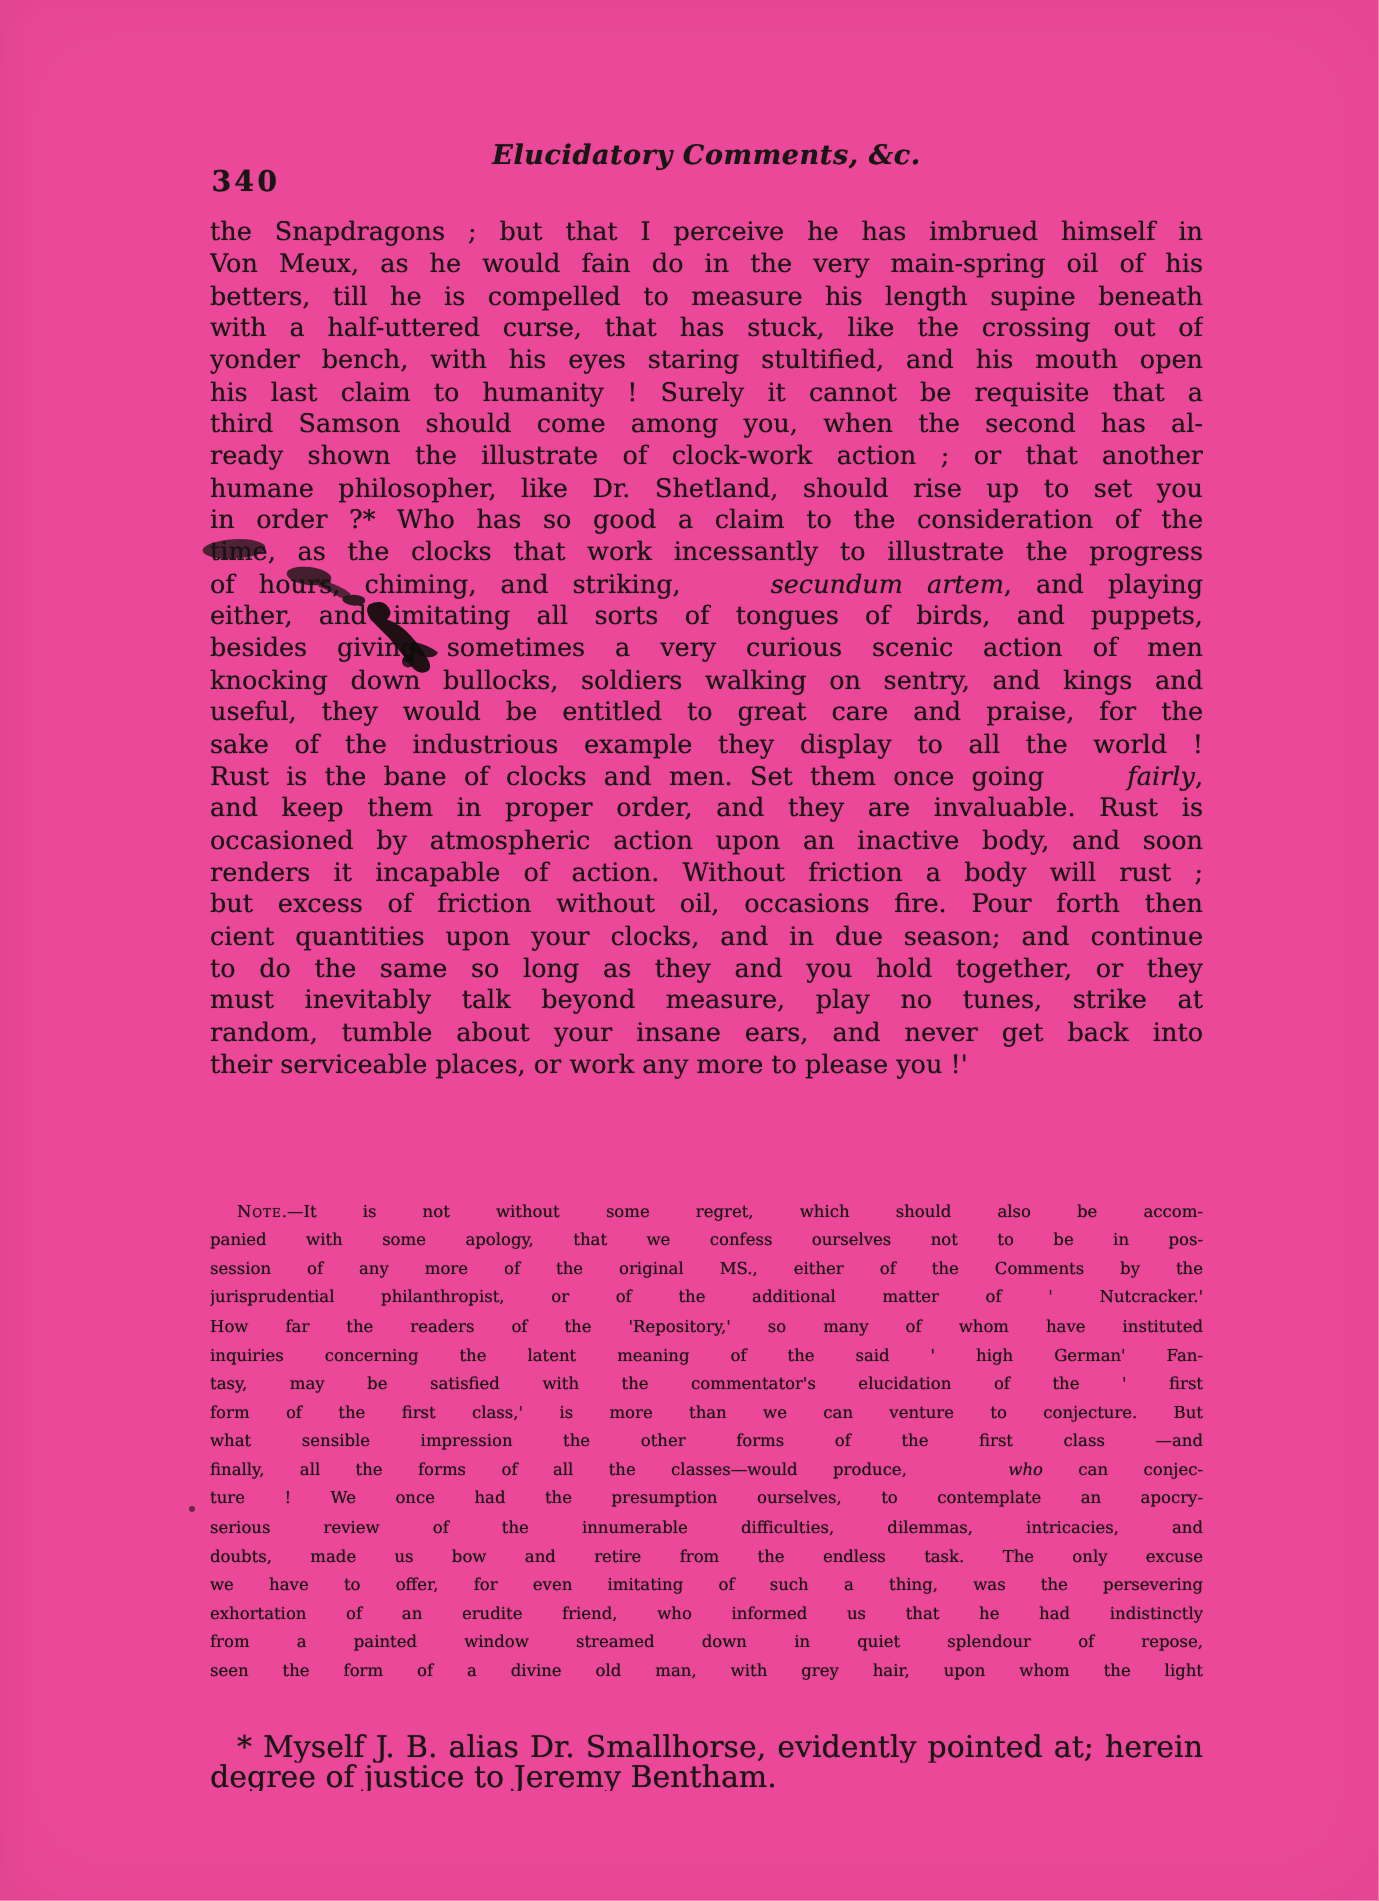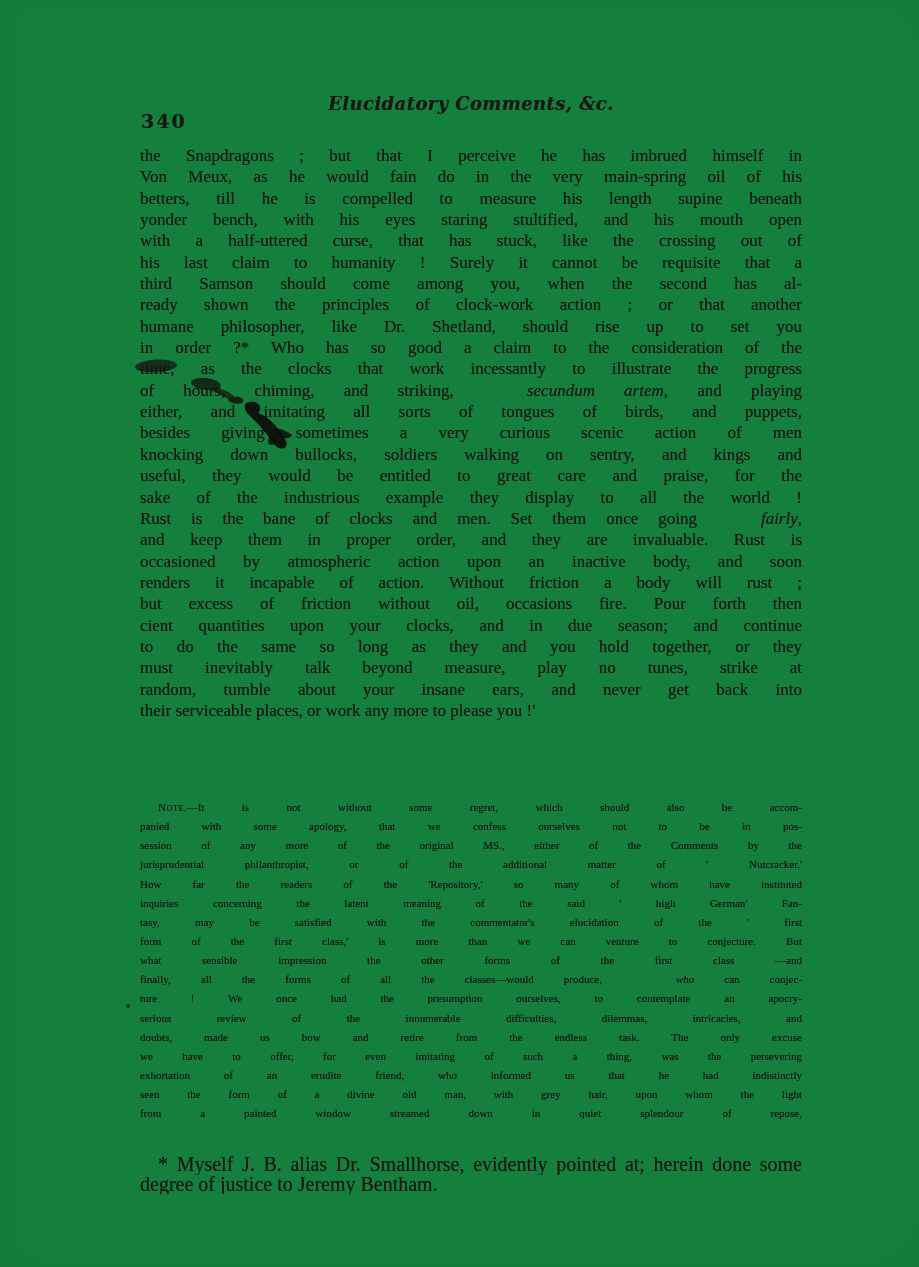--- a/index.html
+++ b/index.html
@@ -2,21 +2,21 @@
 <html><head>
 <meta charset="utf-8">
 <style>
   html,body{margin:0;padding:0;}
   body{
     width:919px;height:1267px;position:relative;
     background:#efefed;
     font-family:"DejaVu Serif", serif;
   }
   .page{
-    position:absolute;inset:0;background:#15803d;overflow:hidden;
+    position:absolute;inset:0;background:#ec4899;overflow:hidden;
     box-shadow:inset 0 0 80px rgba(60,55,45,0.05), inset 12px 0 35px -25px rgba(0,0,0,0.10);
     color:#181715;
   }
   .ink{ text-shadow:0 0 0.6px rgba(20,18,15,0.65); }
 
   .page-number{
     position:absolute;left:141px;top:110px;
     font-size:19px;font-weight:bold;letter-spacing:2px;
   }
   .running-header{
@@ -28,21 +28,21 @@
   .textblock{position:absolute;left:140px;width:662px;}
   .main-text{top:145px;font-size:17px;line-height:21.35px;}
   .main-text .line{height:21.35px;}
   .note-text{top:798px;font-size:11px;line-height:19.15px;}
   .note-text .line{height:19.15px;}
   .footnote-text{top:1155px;font-size:20px;line-height:19.5px;}
   .footnote-text .line{height:19.5px;}
 
   .line{
     text-align:justify;text-align-last:justify;
-    overflow:hidden;white-space:normal;font-family:Liberation Serif, serif;
+    overflow:hidden;white-space:normal;
   }
   .line.no-just{text-align-last:left;}
   .line.indent{text-indent:18px;}
   .s-i{font-style:italic;margin-left:44px;}
   .s-sc{font-variant:small-caps;letter-spacing:0.6px;}
 
   .blot-overlay{position:absolute;left:0;top:0;pointer-events:none;}
 </style>
 </head>
 <body>
@@ -50,25 +50,25 @@
 <div class="page">
 
   <div class="page-number ink">340</div>
 
   <div class="running-header ink">Elucidatory Comments, &amp;c.</div>
 
   <div class="textblock main-text ink">
       <div class="line">the Snapdragons ; but that I perceive he has imbrued himself in</div>
       <div class="line">Von Meux, as he would fain do in the very main-spring oil of his</div>
       <div class="line">betters, till he is compelled to measure his length supine beneath</div>
+      <div class="line">with a half-uttered curse, that has stuck, like the crossing out of</div>
       <div class="line">yonder bench, with his eyes staring stultified, and his mouth open</div>
-      <div class="line">with a half-uttered curse, that has stuck, like the crossing out of</div>
       <div class="line">his last claim to humanity ! Surely it cannot be requisite that a</div>
       <div class="line">third Samson should come among you, when the second has al-</div>
-      <div class="line">ready shown the principles of clock-work action ; or that another</div>
+      <div class="line">ready shown the illustrate of clock-work action ; or that another</div>
       <div class="line">humane philosopher, like Dr. Shetland, should rise up to set you</div>
       <div class="line">in order ?*  Who has so good a claim to the consideration of the</div>
       <div class="line">time, as the clocks that work incessantly to illustrate the progress</div>
       <div class="line">of hours, chiming, and striking, <span class="s-i">secundum artem</span>, and playing</div>
       <div class="line">either, and imitating all sorts of tongues of birds, and puppets,</div>
       <div class="line">besides giving sometimes a very curious scenic action of men</div>
       <div class="line">knocking down bullocks, soldiers walking on sentry, and kings and</div>
       <div class="line">useful, they would be entitled to great care and praise, for the</div>
       <div class="line">sake of the industrious example they display to all the world !</div>
       <div class="line">Rust is the bane of clocks and men.  Set them once going <span class="s-i">fairly</span>,</div>
@@ -92,22 +92,22 @@
       <div class="line">inquiries concerning the latent meaning of the said ' high German' Fan-</div>
       <div class="line">tasy, may be satisfied with the commentator's elucidation of the ' first</div>
       <div class="line">form of the first class,' is more than we can venture to conjecture.  But</div>
       <div class="line">what sensible impression the other forms of the first class —and</div>
       <div class="line">finally, all the forms of all the classes—would produce, <span class="s-i">who</span> can conjec-</div>
       <div class="line">ture !  We once had the presumption ourselves, to contemplate an apocry-</div>
       <div class="line">serious review of the innumerable difficulties, dilemmas, intricacies, and</div>
       <div class="line">doubts, made us bow and retire from the endless task.  The only excuse</div>
       <div class="line">we have to offer, for even imitating of such a thing, was the persevering</div>
       <div class="line">exhortation of an erudite friend, who informed us that he had indistinctly</div>
+      <div class="line">from a painted window streamed down in quiet splendour of repose,</div>
       <div class="line">seen the form of a divine old man, with grey hair, upon whom the light</div>
-      <div class="line">from a painted window streamed down in quiet splendour of repose,</div>
     </div>
 
   <div class="textblock footnote-text ink">
       <div class="line indent">* Myself J. B. alias Dr. Smallhorse, evidently pointed at; herein done some</div>
       <div class="line no-just">degree of justice to Jeremy Bentham.</div>
     </div>
 
   <svg class="blot-overlay" width="919" height="1267" viewBox="0 0 919 1267">
 
     <ellipse cx="156" cy="366" rx="21" ry="6.5" fill="#14120f" opacity="0.72" transform="rotate(-3 156 366)"></ellipse>

